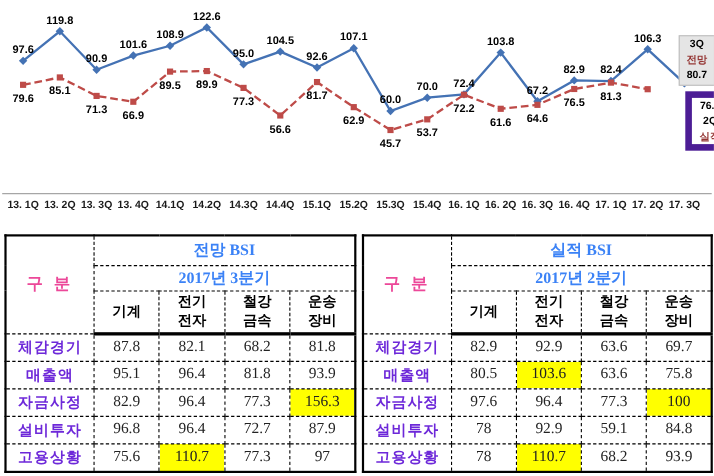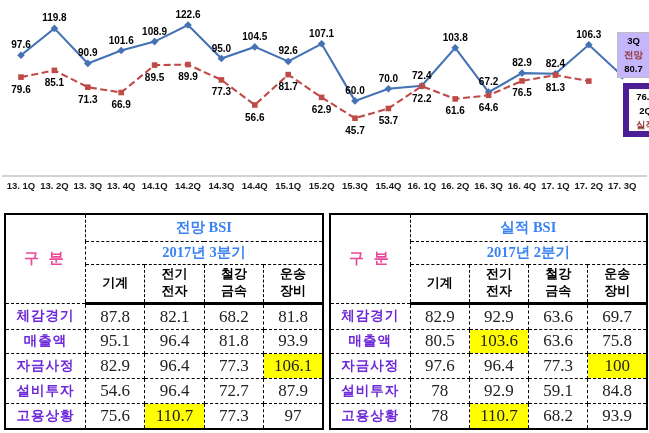--- a/index.html
+++ b/index.html
@@ -7,38 +7,38 @@
     width:649px;height:433px;position:relative;background:#ffffff;
     font-family:"Liberation Sans",sans-serif;overflow:hidden;
   }
   
   .chart-wrap{position:absolute;left:0;top:0;width:649px;height:200px;}
   .chart-wrap svg{display:block;}
   .dlabel{font-family:"Liberation Sans",sans-serif;font-size:10px;font-weight:bold;fill:#000000;}
   .axis-label{font-family:"Liberation Sans",sans-serif;font-size:9.5px;font-weight:bold;fill:#1a1a1a;}
   .ann-box{position:absolute;text-align:center;font-weight:bold;font-size:9.5px;
     line-height:14px;font-family:"Liberation Sans",sans-serif;color:#000;z-index:3;padding-top:1px;}
-  .box-forecast{left:617px;top:32px;width:31px;height:43px;background:#c4b5fd;border:1px solid #bdbdbd;}
+  .box-forecast{left:617px;top:32px;width:31px;height:43px;background:#e5e5e5;border:1px solid #bdbdbd;}
   .box-actual{left:581px;top:83px;width:33px;height:41px;background:#ffffff;border:6px solid #4c1d95;margin-left:42px;}
   .ann-series{color:var(--maroon,#953735);}
   
   .table-box{position:absolute;top:213px;height:217px;}
   .table-box.left{left:4px;width:320px;}
   .table-box.right{left:329px;width:319px;}
   table.bsi{width:100%;height:100%;border-collapse:collapse;table-layout:fixed;
     border:2px solid #000;font-family:"Liberation Serif",serif;color:#222;}
   table.bsi td{border:1px dashed #000;text-align:center;vertical-align:middle;padding:0;overflow:hidden;}
   table.bsi col.c0{width:25.3%;}
   tr.r-title{height:27px;} tr.r-sub{height:23px;padding-left:23px;} tr.colheads{height:39px;}
   td.corner{font-size:15px;font-weight:bold;letter-spacing:3px;color:#ec4899;}
   td.title,td.subtitle{font-size:14.5px;font-weight:bold;color:#3b82f6;}
   tr.colheads td{font-size:13px;font-weight:bold;white-space:pre-line;line-height:1.3;color:#000;
     border-bottom:3px solid #000;}
   td.rowlabel{font-size:13.5px;font-weight:bold;letter-spacing:1px;color:#6d28d9;}
-  td.value{font-size:17px;}
+  td.value{font-size:14px;}
   td.hl{background:var(--hl,#FFFF00);}
 </style>
 </head>
 <body>
 
 <div class="chart-wrap">
   <svg id="chart-svg" width="649" height="200" viewBox="0 0 649 200">
       <line x1="2" y1="176" x2="647" y2="176" stroke="#a6a6a6" stroke-width="1"></line>
       <text class="axis-label" x="21" y="189" text-anchor="middle">13. 1Q</text>
       <text class="axis-label" x="54.4" y="189" text-anchor="middle">13. 2Q</text>
@@ -186,25 +186,25 @@
           <td class="value">95.1</td>
           <td class="value">96.4</td>
           <td class="value">81.8</td>
           <td class="value">93.9</td>
         </tr>
         <tr class="datarow">
           <td class="rowlabel">자금사정</td>
           <td class="value">82.9</td>
           <td class="value">96.4</td>
           <td class="value">77.3</td>
-          <td class="value hl">106.1</td>
+          <td class="value hl">156.3</td>
         </tr>
         <tr class="datarow">
           <td class="rowlabel">설비투자</td>
-          <td class="value">54.6</td>
+          <td class="value">96.8</td>
           <td class="value">96.4</td>
           <td class="value">72.7</td>
           <td class="value">87.9</td>
         </tr>
         <tr class="datarow">
           <td class="rowlabel">고용상황</td>
           <td class="value">75.6</td>
           <td class="value hl">110.7</td>
           <td class="value">77.3</td>
           <td class="value">97</td>

